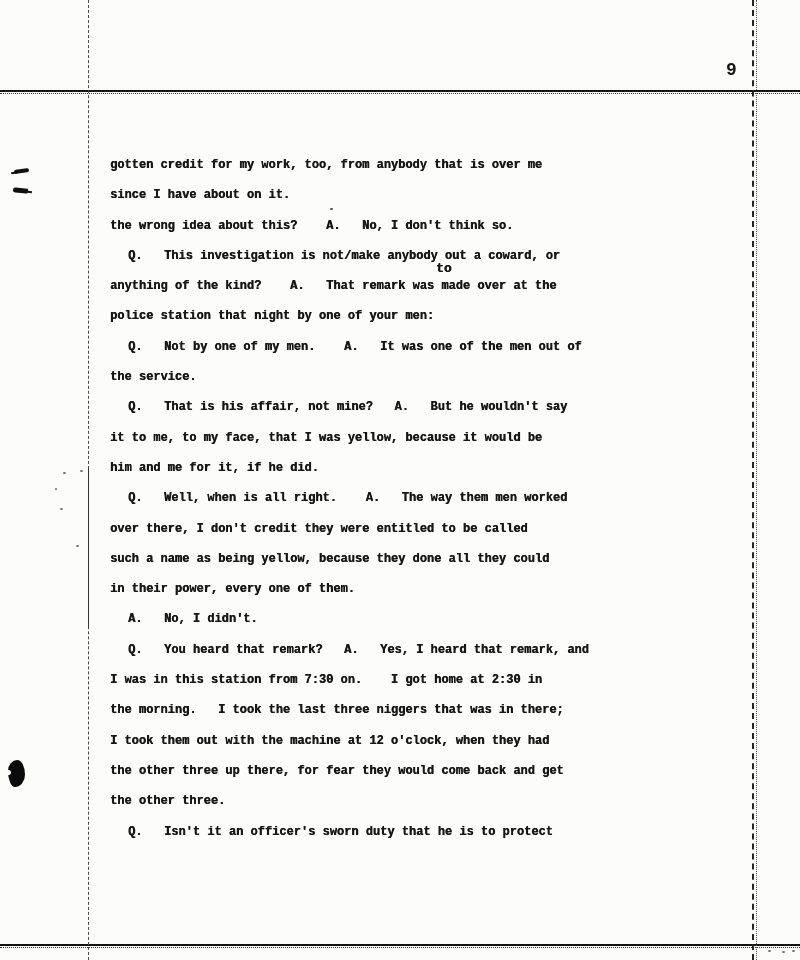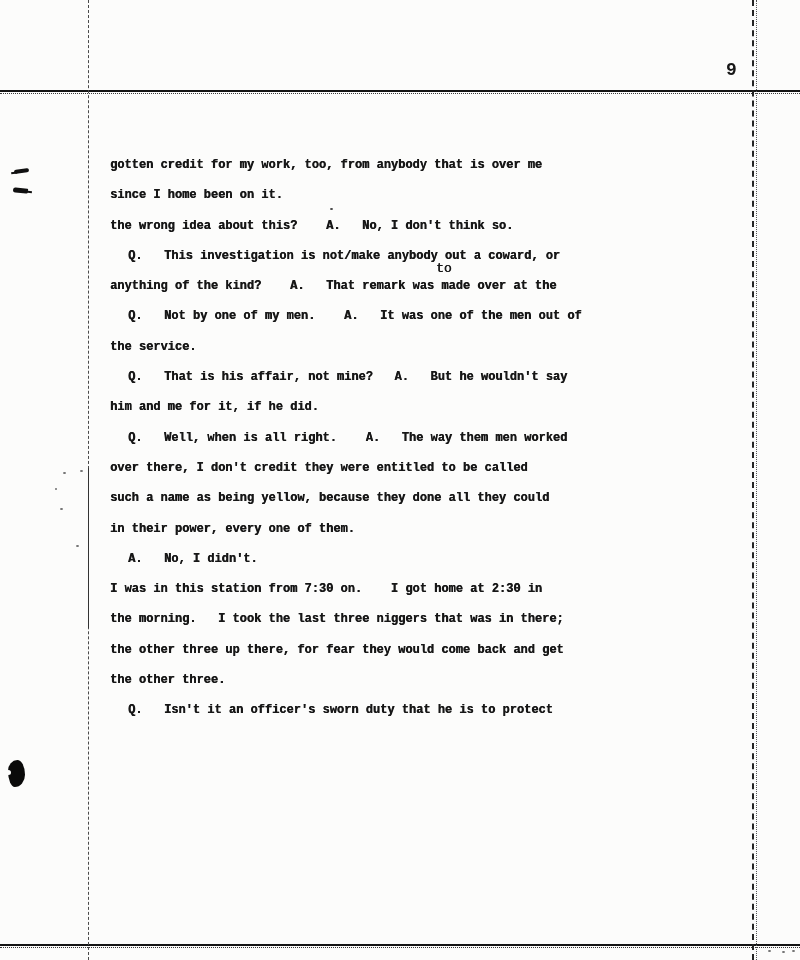--- a/index.html
+++ b/index.html
@@ -29,21 +29,21 @@
   .transcript{
     position:absolute;left:110px;top:150px;width:655px;
     font-size:12px;font-weight:700;
     text-shadow:0.4px 0 0 currentColor;
   }
   .line{height:30.3px;line-height:30.3px;white-space:pre;}
   .line.indent{padding-left:18px;}
 
   .inserted-word{
     position:absolute;left:436px;top:261px;
-    font-size:13px;font-weight:400;
+    font-size:13px;font-weight:700;
     text-shadow:0.4px 0 0 currentColor;
   }
 
   
   .ink-mark{position:absolute;background:#101010;border-radius:2px;}
   .ink-mark.m1{left:14px;top:169px;width:15px;height:4px;transform:rotate(-7deg);}
   .ink-mark.m1::after{content:"";position:absolute;left:-3px;top:2px;width:6px;height:2px;background:#101010;}
   .ink-mark.m2{left:13px;top:188px;width:15px;height:5px;transform:rotate(6deg);border-radius:3px 1px 2px 3px;}
   .ink-mark.m2::after{content:"";position:absolute;right:-4px;top:2px;width:6px;height:2px;background:#101010;}
   .ink-blob{
@@ -74,35 +74,39 @@
   <div class="rule-bottom-dots"></div>
   <div class="rule-left"></div>
   <div class="rule-left-solid"></div>
   <div class="rule-right"></div>
   <div class="rule-right-dots"></div>
 
   <div class="page-number">9</div>
 
   <div class="transcript">
       <div class="line">gotten credit for my work, too, from anybody that is over me</div>
-      <div class="line">since I home been on it.</div>
+      <div class="line">since I have about on it.</div>
       <div class="line">the wrong idea about this?    A.   No, I don't think so.</div>
       <div class="line indent">Q.   This investigation is not/make anybody out a coward, or</div>
       <div class="line">anything of the kind?    A.   That remark was made over at the</div>
+      <div class="line">police station that night by one of your men:</div>
       <div class="line indent">Q.   Not by one of my men.    A.   It was one of the men out of</div>
       <div class="line">the service.</div>
       <div class="line indent">Q.   That is his affair, not mine?   A.   But he wouldn't say</div>
+      <div class="line">it to me, to my face, that I was yellow, because it would be</div>
       <div class="line">him and me for it, if he did.</div>
       <div class="line indent">Q.   Well, when is all right.    A.   The way them men worked</div>
       <div class="line">over there, I don't credit they were entitled to be called</div>
       <div class="line">such a name as being yellow, because they done all they could</div>
       <div class="line">in their power, every one of them.</div>
       <div class="line indent">A.   No, I didn't.</div>
+      <div class="line indent">Q.   You heard that remark?   A.   Yes, I heard that remark, and</div>
       <div class="line">I was in this station from 7:30 on.    I got home at 2:30 in</div>
       <div class="line">the morning.   I took the last three niggers that was in there;</div>
+      <div class="line">I took them out with the machine at 12 o'clock, when they had</div>
       <div class="line">the other three up there, for fear they would come back and get</div>
       <div class="line">the other three.</div>
       <div class="line indent">Q.   Isn't it an officer's sworn duty that he is to protect</div>
     </div>
 
   <div class="inserted-word">to</div>
 
   <div class="ink-mark m1"></div>
   <div class="ink-mark m2"></div>
   <div class="ink-blob"></div>

